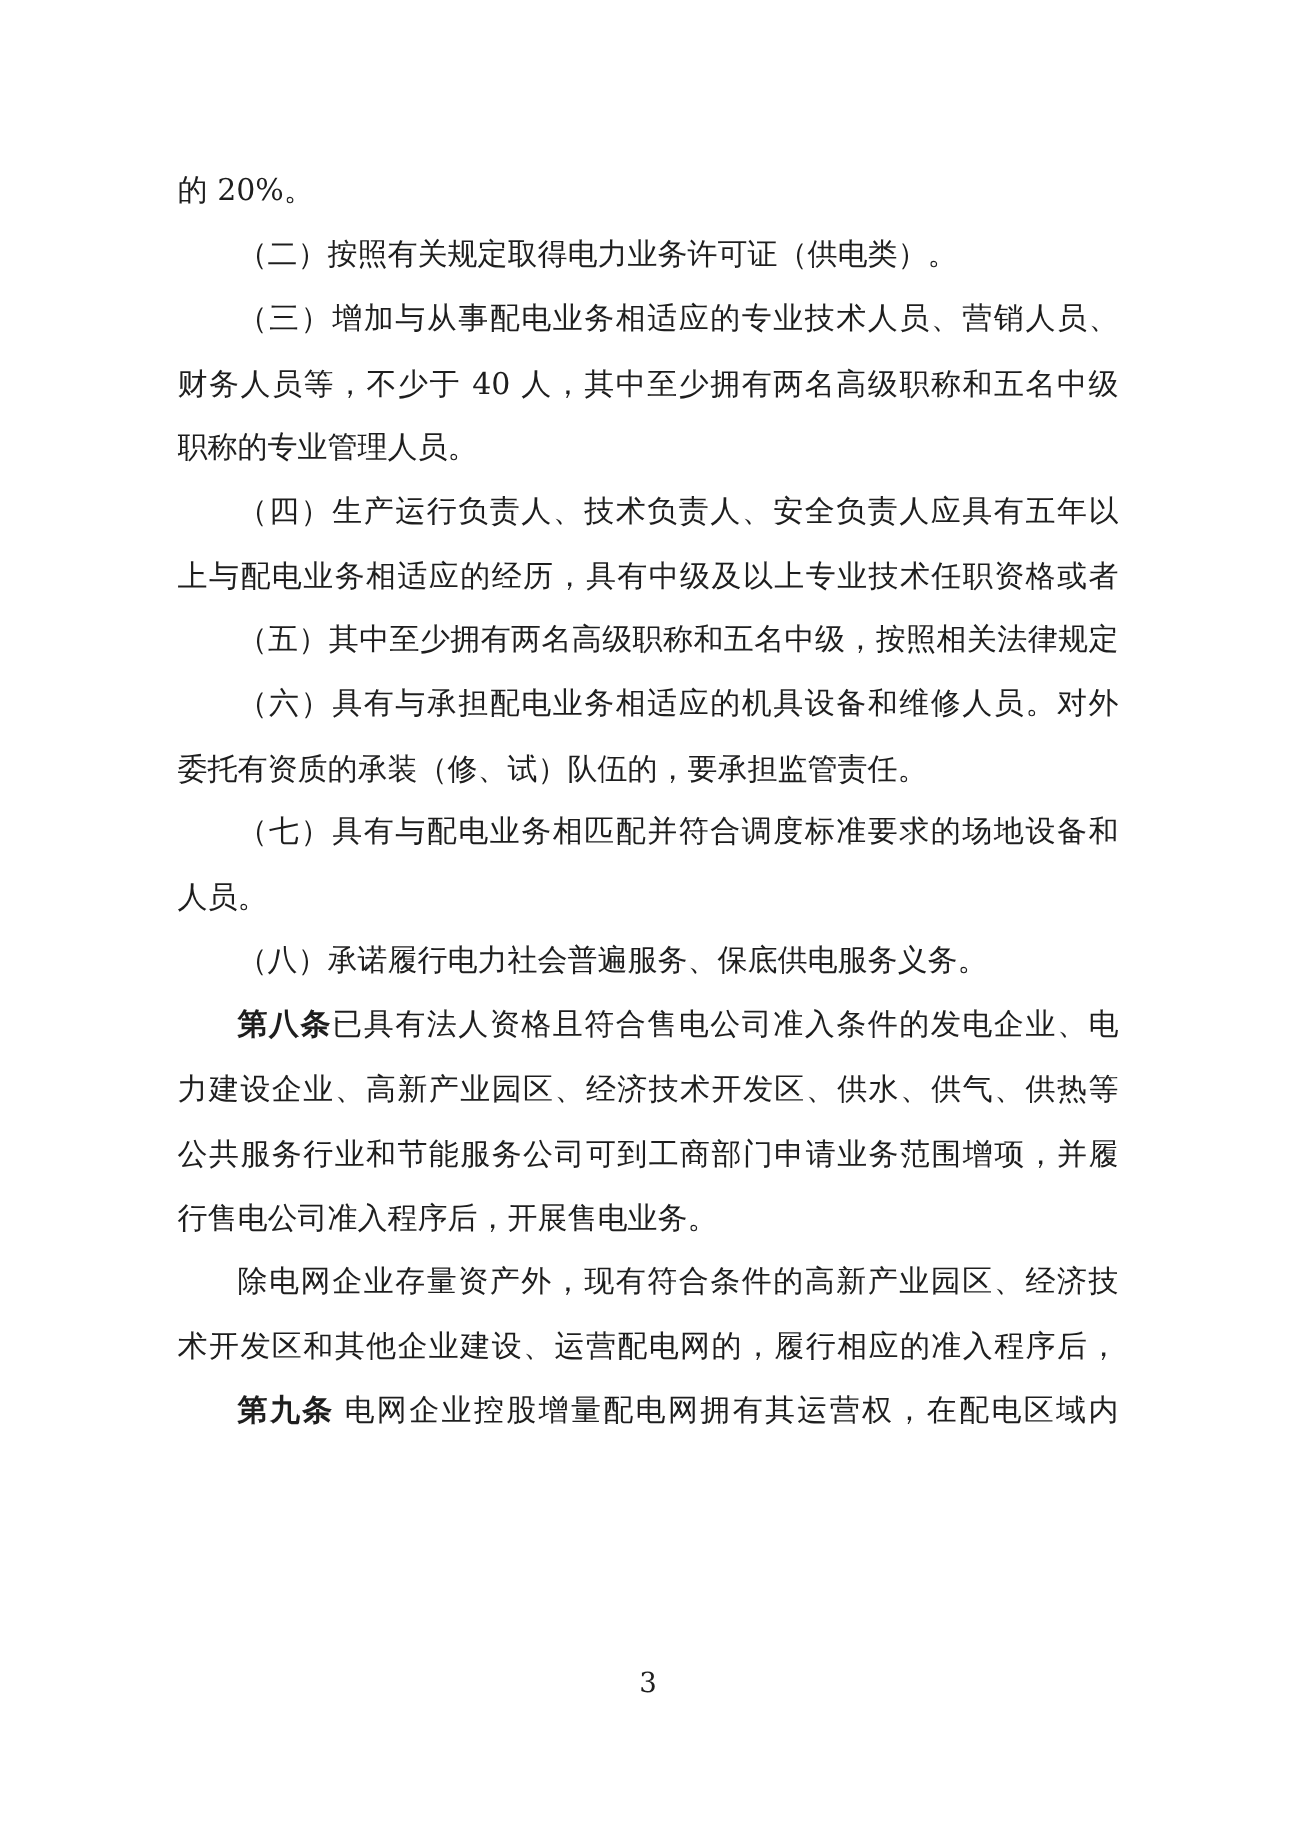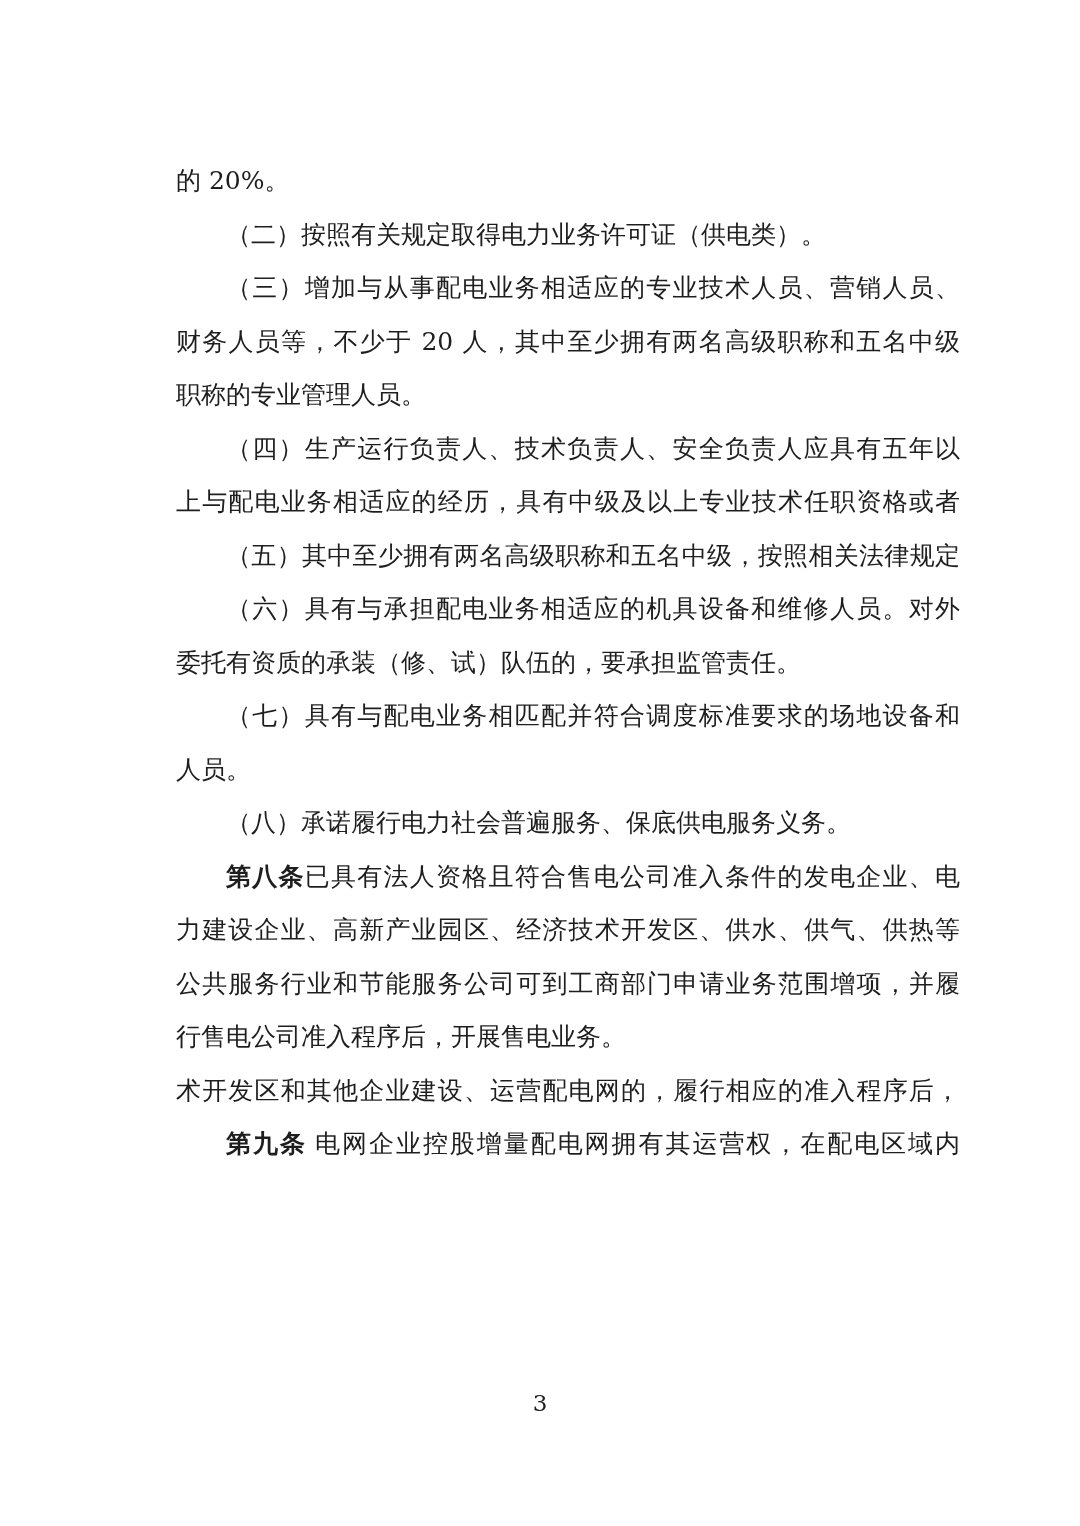--- a/index.html
+++ b/index.html
@@ -11,24 +11,23 @@
     position: relative;
     width: 1080px;
     height: 1526px;
     background: #ffffff;
     font-family: "DejaVu Serif", "Liberation Serif", serif;
     color: #1e1e1e;
     overflow: hidden;
   }
   .content {
     position: absolute;
-    top: 154px;
+    top: 132px;
     left: 148px;
     width: 784px;
-    margin-left: 28px;
   }
   .line {
     font-size: 25px;
     line-height: 53.5px;
     height: 53.5px;
     overflow: hidden;
     white-space: pre-wrap;
     text-align: left;
   }
   .line.indent {
@@ -54,31 +53,32 @@
   }
 </style>
 </head>
 <body>
 
 <div class="page">
   <div class="content">
       <div class="line">的 20%。</div>
       <div class="line indent">（二）按照有关规定取得电力业务许可证（供电类）。</div>
       <div class="line indent justify">（三）增加与从事配电业务相适应的专业技术人员、营销人员、</div>
-      <div class="line justify">财务人员等，不少于 20 人，其中至少拥有两名高级职称和五名中级</div>
+      <div class="line justify">财务人员等，不少于 40 人，其中至少拥有两名高级职称和五名中级</div>
       <div class="line">职称的专业管理人员。</div>
       <div class="line indent justify">（四）生产运行负责人、技术负责人、安全负责人应具有五年以</div>
       <div class="line justify">上与配电业务相适应的经历，具有中级及以上专业技术任职资格或者</div>
       <div class="line indent justify">（五）其中至少拥有两名高级职称和五名中级，按照相关法律规定</div>
       <div class="line indent justify">（六）具有与承担配电业务相适应的机具设备和维修人员。对外</div>
       <div class="line">委托有资质的承装（修、试）队伍的，要承担监管责任。</div>
       <div class="line indent justify">（七）具有与配电业务相匹配并符合调度标准要求的场地设备和</div>
       <div class="line">人员。</div>
       <div class="line indent">（八）承诺履行电力社会普遍服务、保底供电服务义务。</div>
       <div class="line indent justify"><span class="bold">第八条</span>已具有法人资格且符合售电公司准入条件的发电企业、电</div>
       <div class="line justify">力建设企业、高新产业园区、经济技术开发区、供水、供气、供热等</div>
       <div class="line justify">公共服务行业和节能服务公司可到工商部门申请业务范围增项，并履</div>
       <div class="line">行售电公司准入程序后，开展售电业务。</div>
+      <div class="line indent justify">除电网企业存量资产外，现有符合条件的高新产业园区、经济技</div>
       <div class="line justify">术开发区和其他企业建设、运营配电网的，履行相应的准入程序后，</div>
       <div class="line indent justify"><span class="bold">第九条</span> 电网企业控股增量配电网拥有其运营权，在配电区域内</div>
     </div>
   <div class="page-number">3</div>
 </div>
 
 </body></html>

